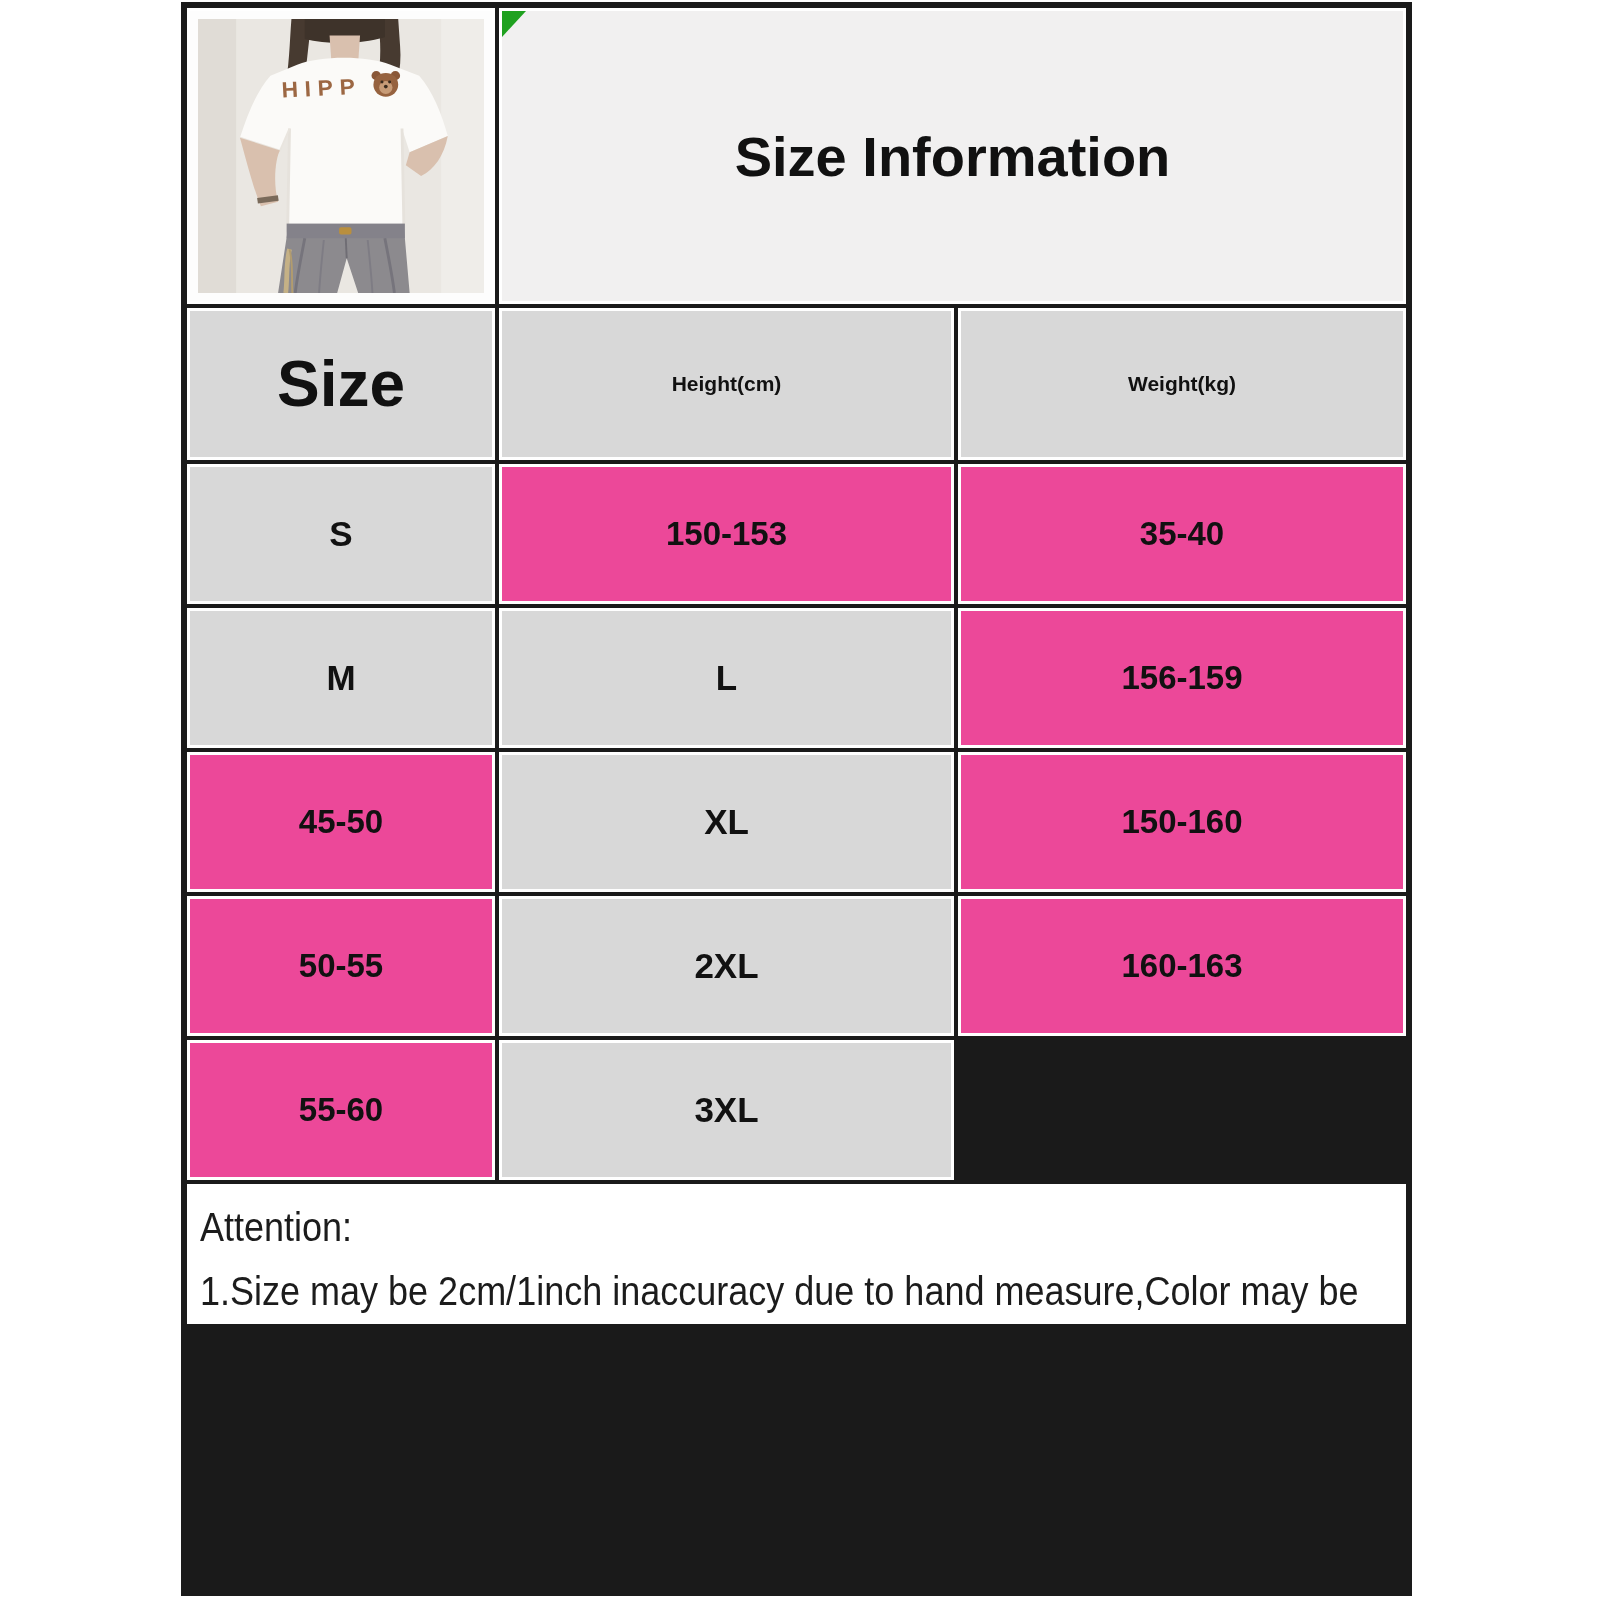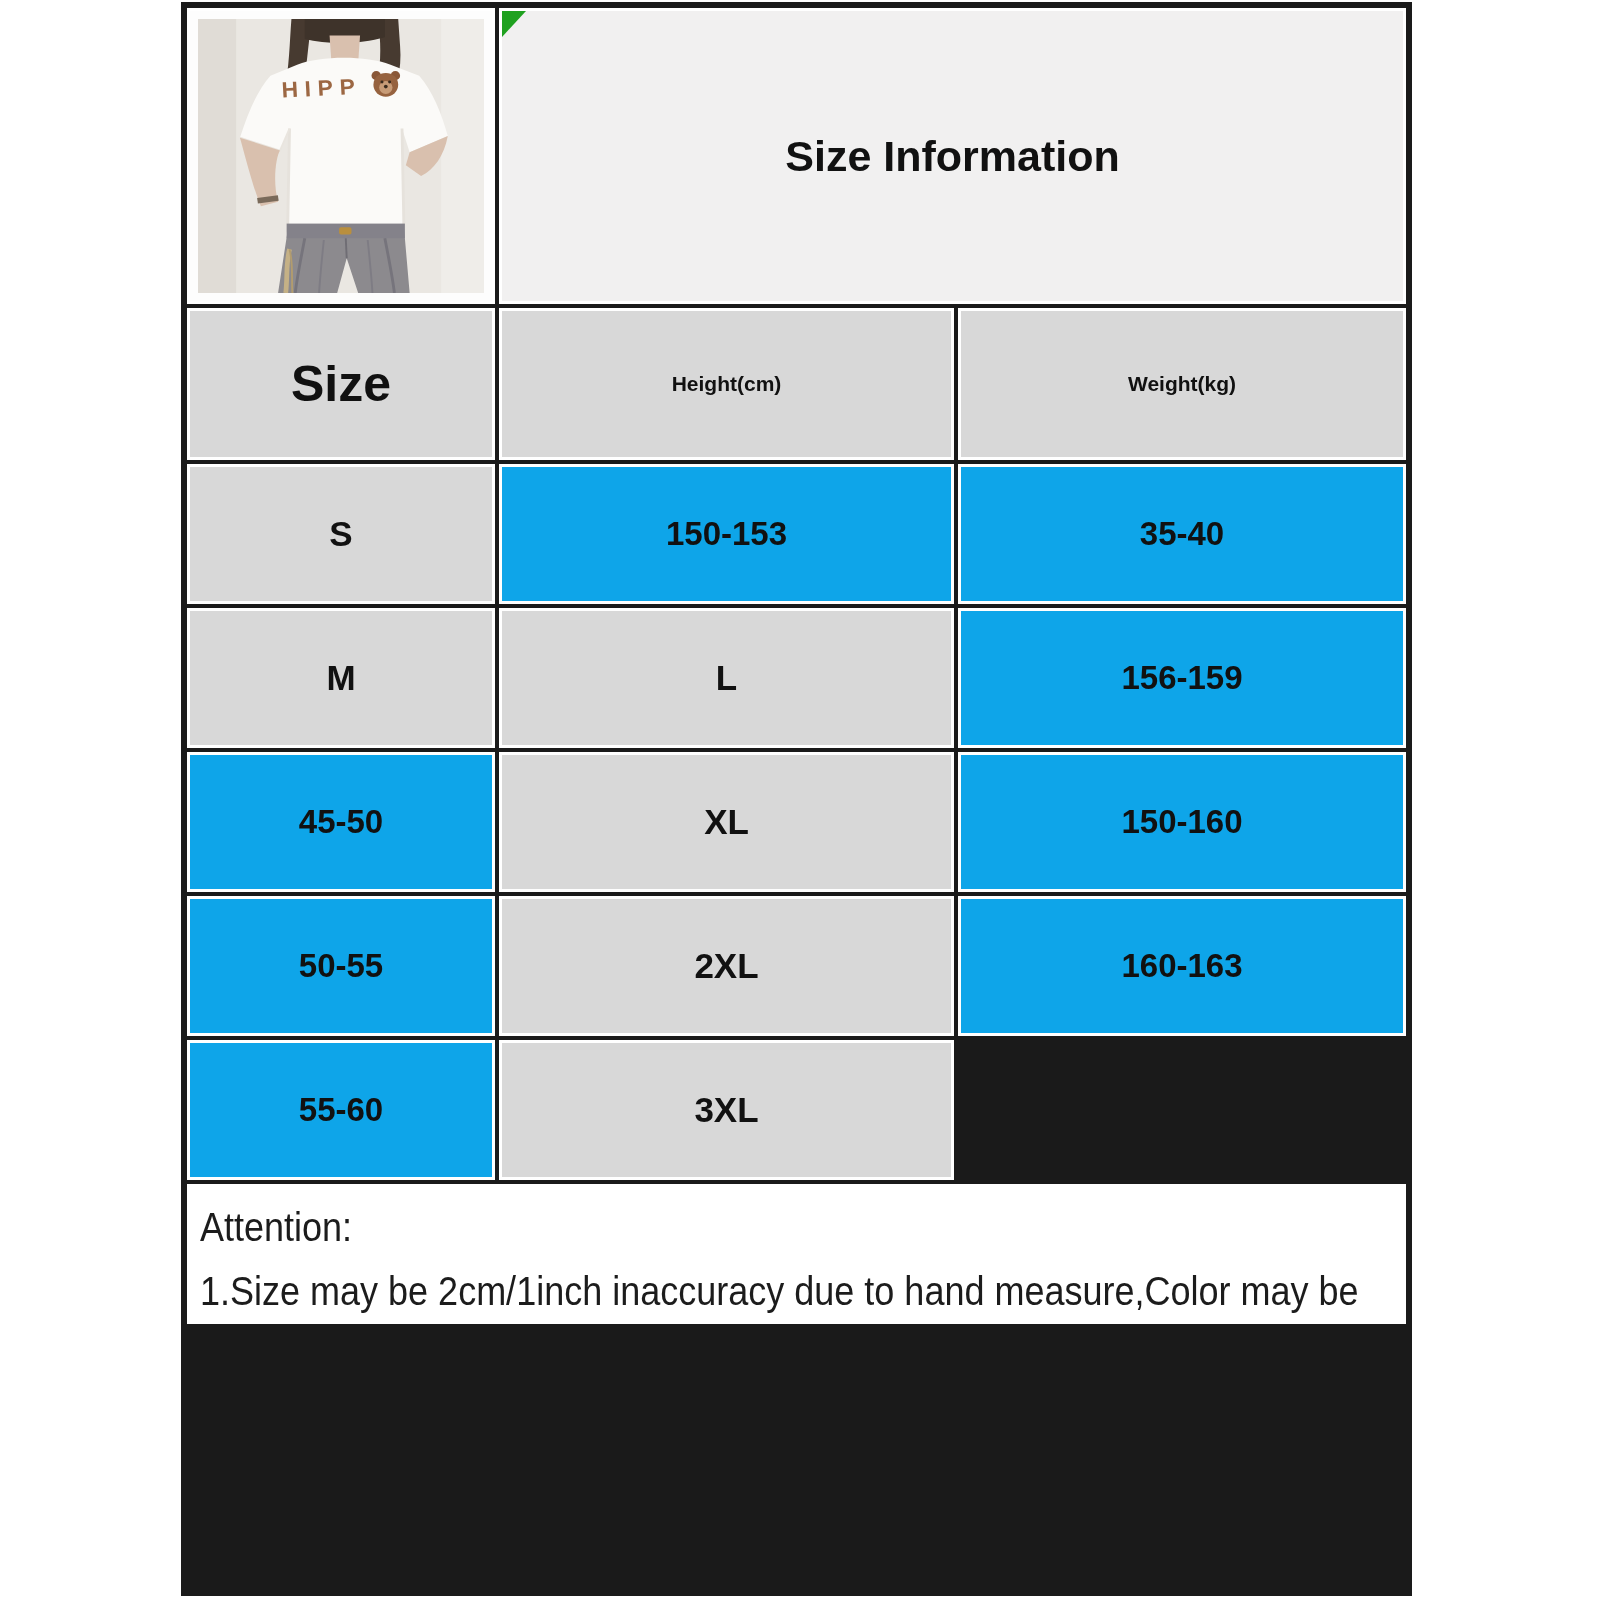--- a/index.html
+++ b/index.html
@@ -31,38 +31,38 @@
     background: #f1f0f0;
     display: flex;
     align-items: center;
     justify-content: center;
     position: relative;
   }
   .photo-cell { background: #fdfdfd; padding: 8px; }
   .photo-cell svg { width: 100%; height: 100%; display: block; }
   .title-cell { background: #f1f0f0; }
   .title-cell .title-text {
-    font-size: 43px;
+    font-size: 56px;
     font-weight: bold;
     letter-spacing: 0;
   }
   .corner-marker {
     position: absolute;
     top: 0;
     left: 0;
     width: 24px;
     height: 26px;
     background: #1fa11f;
     clip-path: polygon(0 0, 100% 0, 0 100%);
   }
   .th { background: #d8d8d8; font-weight: bold; }
-  .th.size-head { font-size: 50px; }
+  .th.size-head { font-size: 64px; }
   .th.small-head { font-size: 21px; }
   .row-head { background: #d8d8d8; font-weight: bold; font-size: 35px; }
-  .data-cell { background: #0ea5e9; font-weight: bold; font-size: 33px; }
+  .data-cell { background: #ec4899; font-weight: bold; font-size: 33px; }
   .attention-cell {
     grid-column: 1 / -1;
     background: #ffffff;
     display: block;
     overflow: hidden;
     padding: 8px 0 16px 10px;
   }
   .att-wrap {
     width: 1352px;
     transform: scaleX(0.9);

